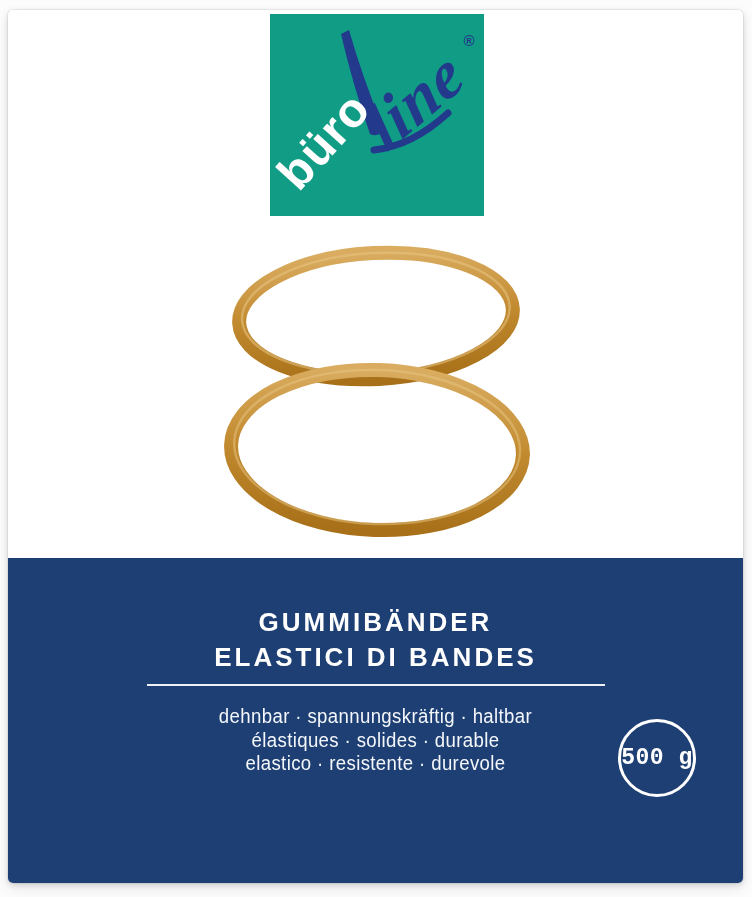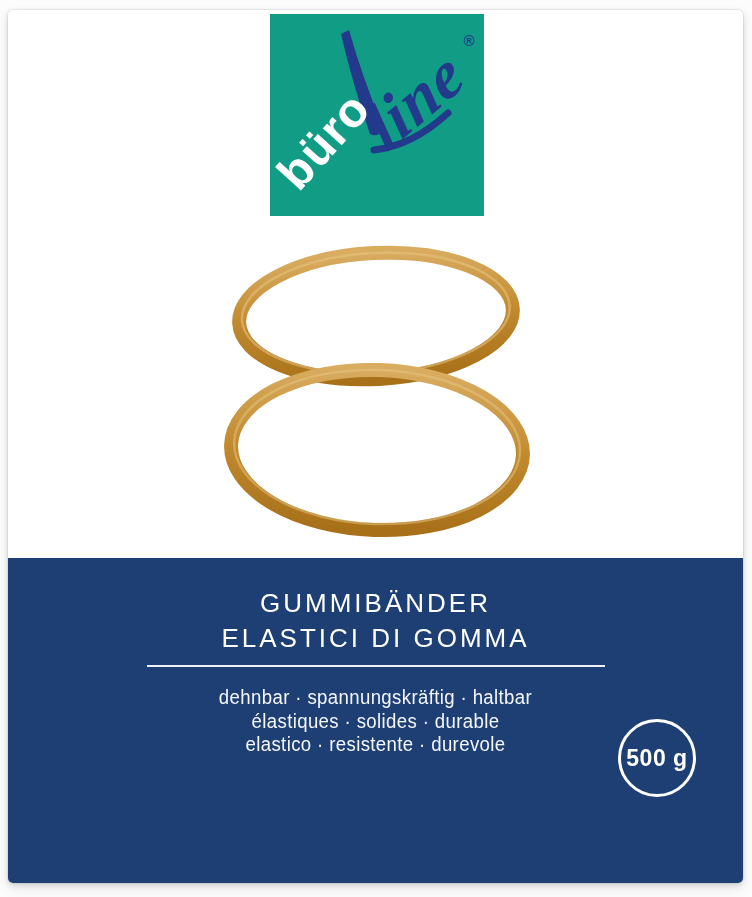--- a/index.html
+++ b/index.html
@@ -42,39 +42,40 @@
     color:#23398b;font-size:15px;font-weight:bold;line-height:1;
   }
   
   .bands{position:absolute;left:192px;top:228px;width:340px;height:310px;}
   
   .panel{
     position:absolute;left:0;top:548px;width:735px;height:325px;
     background:#1e3f73;color:#ffffff;text-align:center;
   }
   .panel-titles{
-    padding-top:28px;
-    font-size:26px;font-weight:normal;letter-spacing:3px;line-height:35px;
+    padding-top:47px;
+    font-size:26px;font-weight:bold;letter-spacing:3px;line-height:35px;
   }
   .panel-divider{
     width:458px;height:2px;background:#eef1f6;
     margin:9px auto 0 auto;border:none;
   }
   .panel-features{
     margin-top:19px;
     font-size:20px;letter-spacing:0.4px;line-height:23.5px;
     transform:scaleX(.93);transform-origin:50% 0;
     color:#f4f7fb;
   }
   .weight-badge{
     position:absolute;left:610px;top:161px;
     width:72px;height:72px;border:3px solid #ffffff;border-radius:50%;
     display:flex;align-items:center;justify-content:center;
     font-size:23px;font-weight:bold;letter-spacing:0.5px;color:#ffffff;
     box-sizing:content-box;
+    font-family:Liberation Mono, monospace;
   }
   .tline,.fline{display:block;}
 </style>
 </head>
 <body>
 
 <div class="page">
   <div class="card">
 
     <div class="logo">
@@ -105,21 +106,21 @@
 
       <g transform="rotate(2 177 212)">
         <ellipse cx="177" cy="212" rx="146" ry="80" fill="none" stroke="url(#bandGrad)" stroke-width="14"></ellipse>
         <ellipse cx="177" cy="209" rx="143" ry="77" fill="none" stroke="#e8c584" stroke-width="2.5" opacity="0.5"></ellipse>
       </g>
     </svg>
 
     <div class="panel">
       <div class="panel-titles">
         <span class="tline">GUMMIBÄNDER</span>
-        <span class="tline">ELASTICI DI GOMMA</span>
+        <span class="tline">ELASTICI DI BANDES</span>
       </div>
       <div class="panel-divider"></div>
       <div class="panel-features">
         <span class="fline">dehnbar · spannungskräftig · haltbar</span>
         <span class="fline">élastiques · solides · durable</span>
         <span class="fline">elastico · resistente · durevole</span>
       </div>
       <div class="weight-badge">500 g</div>
     </div>
 

